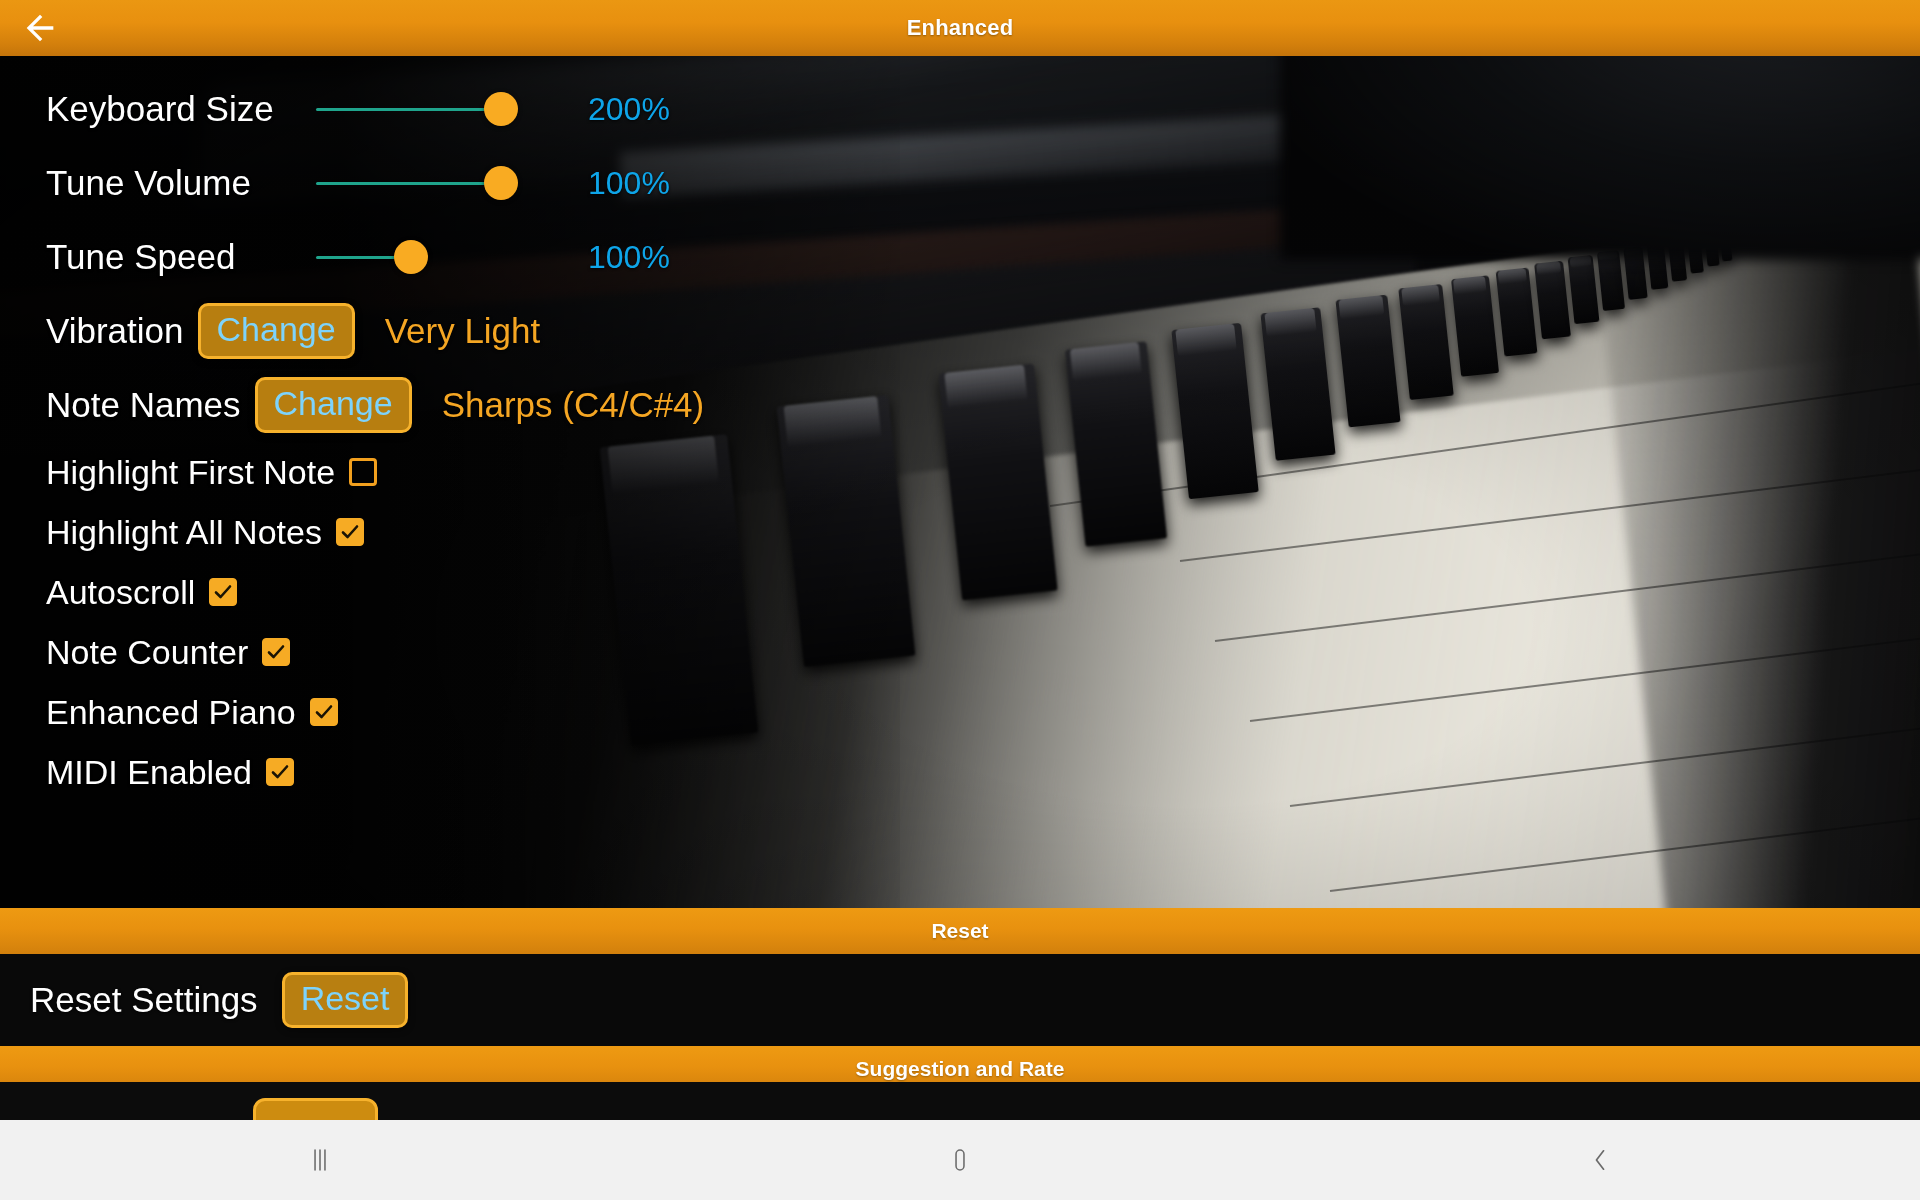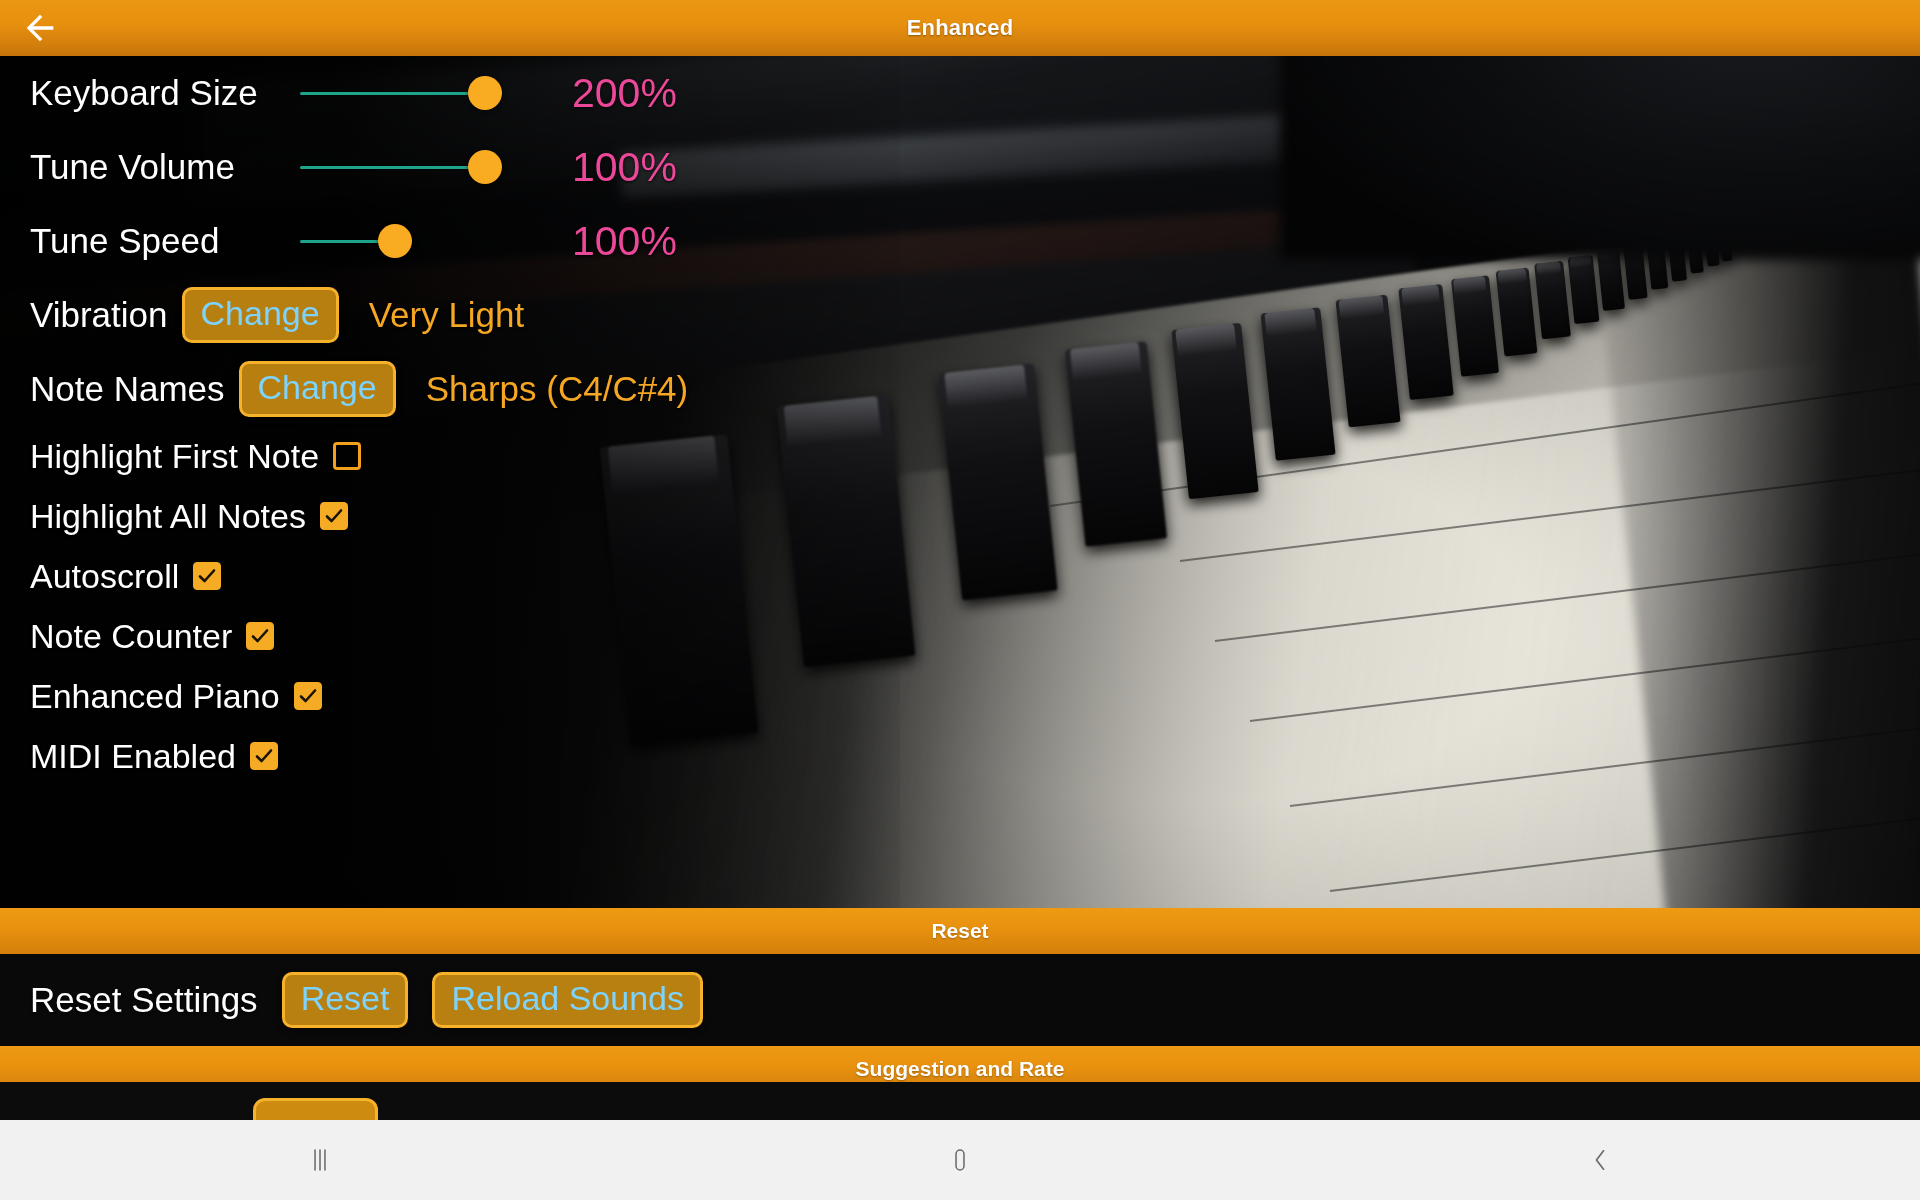--- a/index.html
+++ b/index.html
@@ -164,21 +164,21 @@
     text-shadow: 0 1px 2px rgba(0,0,0,0.35);
   }
 
   
   .content {
     position: absolute;
     left: 0; top: 56px;
     width: 1920px;
     height: 840px;
     z-index: 10;
-    padding: 0;
+    padding: 16px;
   }
 
   .row {
     display: flex;
     align-items: center;
     height: 74px;
     padding-left: 30px;
   }
   .row.tight { height: 60px; align-items: center; }
 
@@ -206,22 +206,22 @@
   }
   .slider-thumb {
     width: 34px; height: 34px;
     border-radius: 50%;
     background: #f9ab22;
     margin-left: -17px;
     box-shadow: 0 1px 4px rgba(0,0,0,0.6);
     cursor: pointer;
   }
   .slider-value {
-    color: #ec4899;
-    font-size: 41px;
+    color: #0ea5e9;
+    font-size: 32px;
     text-shadow: 0 1px 3px rgba(0,0,0,0.9);
     white-space: nowrap;
   }
 
   
   .btn-amber {
     background: rgba(229,157,20,0.80);
     border: 3px solid #f7b22c;
     border-radius: 10px;
     color: #7dd3fc;
@@ -453,21 +453,20 @@
         </div>
       </div>
   </div>
 
   <div style="position:absolute; left:0; top:896px; width:1920px; z-index:12;margin-top:12px;">
     <div class="section-bar">Reset</div>
     <div class="strip">
       <div class="reset-row">
         <span class="label">Reset Settings</span>
         <button class="btn-amber">Reset</button>
-        <button class="btn-amber">Reload Sounds</button>
       </div>
     </div>
     <div class="section-bar">Suggestion and Rate</div>
   </div>
 
   <div style="position:absolute; left:0; top:1082px; width:1920px; height:38px; background:#0c0c0c; z-index:12; overflow:hidden;">
     <div style="position:absolute; left:253px; top:16px; width:125px; height:60px; background:rgba(222,152,17,0.92); border:3px solid #f7b22c; border-radius:12px;"></div>
   </div>
 
   <div class="navbar">

